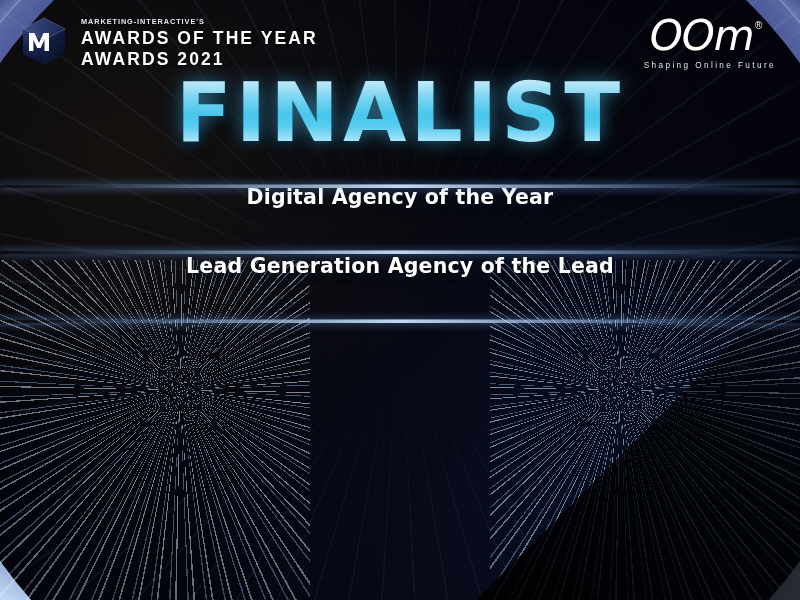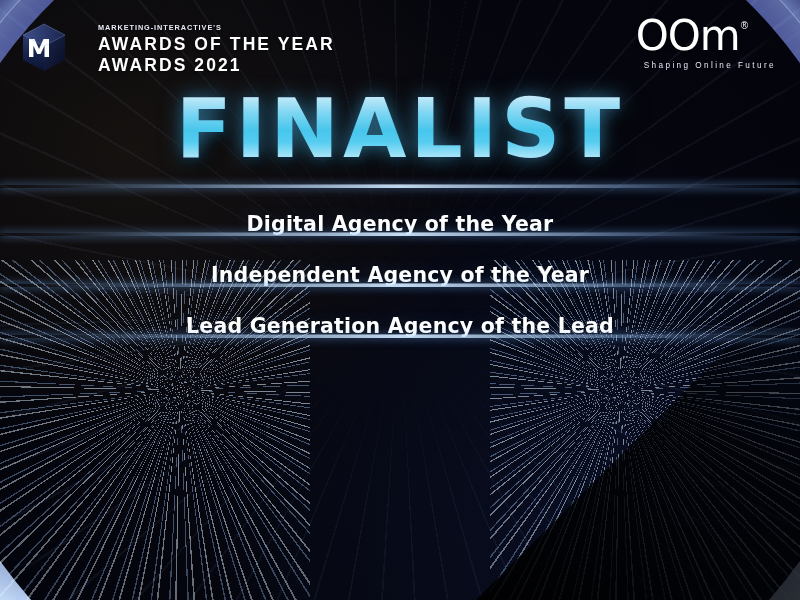--- a/index.html
+++ b/index.html
@@ -179,22 +179,22 @@
   #wedge {
     position:absolute; right:0; top:46%;
     width:330px; height:330px;
     background:linear-gradient(210deg, rgba(0,0,0,0.0) 0%, rgba(0,0,0,0.72) 42%, rgba(0,0,0,0.92) 100%);
     clip-path:polygon(100% 0, 100% 100%, 0 100%);
     pointer-events:none;
   }
 
   
   #hdrLeft {
-    position:absolute; left:18px; top:20px;
-    display:flex; align-items:center; gap:28px;
+    position:absolute; left:18px; top:14px;
+    display:flex; align-items:center; gap:11px;
     z-index:8;
   }
   .cube { width:52px; height:54px; flex:0 0 auto; }
   #hdrText { padding-top:3px; }
   .kicker {
     font-size:7.3px; letter-spacing:.95px; font-weight:700;
     color:#e9eaf6; white-space:nowrap;
     text-shadow:0 1px 2px rgba(0,0,0,.55);
   }
   .aoty, .awards {
@@ -202,39 +202,39 @@
     color:#fff; white-space:nowrap; line-height:1.22;
     text-shadow:0 1px 3px rgba(0,0,0,.55);
   }
   .aoty { margin-top:2px; }
 
   #oomLogo {
     position:absolute; right:24px; top:16px;
     z-index:8; text-align:center;
   }
   #oomMark {
-    display:flex; align-items:flex-start; 
+    display:flex; align-items:flex-start; justify-content:center;font-style:italic;
   }
   .oomWord {
     font-size:42px; font-weight:400; letter-spacing:-1px;
     color:#fff; line-height:.95;
     font-family:"DejaVu Sans", sans-serif;
     text-shadow:0 1px 5px rgba(0,0,0,.35);
   }
   .oomReg { font-size:10px; color:#fff; margin-top:4px; margin-left:1px; }
   .oomTag {
     font-size:8.2px; letter-spacing:2.4px; color:#e4e6f6;
     margin-top:5px; white-space:nowrap;
     text-shadow:0 1px 2px rgba(0,0,0,.4);
     padding-left:8px;
   }
 
   
   #finalist {
-    position:absolute; left:0; right:0; top:88px;
+    position:absolute; left:0; right:0; top:72px;
     text-align:center; z-index:9;
     font-size:82px; line-height:1;
     font-weight:700; letter-spacing:4px;
     font-family:"DejaVu Sans", sans-serif;
     background:linear-gradient(180deg,
         #cfeefb 0%, #bde8f8 12%, #7fd6f2 30%,
         #47c6ec 52%, #56cdf0 66%, #9fe2f7 82%, #d9f3fd 100%);
     -webkit-background-clip:text; background-clip:text;
     color:transparent; -webkit-text-fill-color:transparent;
     filter:
@@ -245,22 +245,22 @@
     user-select:none;
   }
 
   
   #list {
     position:absolute; left:0; right:0; top:185px;
     z-index:7;
   }
   .row {
     position:relative;
-    height:51px;
-    display:flex; align-items:flex-end; justify-content:center;
+    height:69px;
+    display:flex; align-items:flex-start; justify-content:center;
   }
   .rowText {
     font-size:20.5px; font-weight:700; letter-spacing:.2px;
     color:#fff; white-space:nowrap;
     font-family:"DejaVu Sans", sans-serif;
     text-shadow:0 2px 6px rgba(0,0,0,.85), 0 0 16px rgba(120,180,255,.22);
   }
   .sep {
     position:absolute; left:0; right:0; bottom:0;
     height:3px;
@@ -346,24 +346,20 @@
 
   <div id="list">
 
     <div class="row">
       <div class="sep top"></div>
       <span class="rowText">Digital Agency of the Year</span>
       <div class="sep"></div>
     </div>
 
 
-    <div class="row">
-      <span class="rowText">Independent Agency of the Year</span>
-      <div class="sep"></div>
-    </div>
 
     <div class="row">
       <span class="rowText">Lead Generation Agency of the Lead</span>
       <div class="sep"></div>
     </div>
 
 
 
   </div>
 

